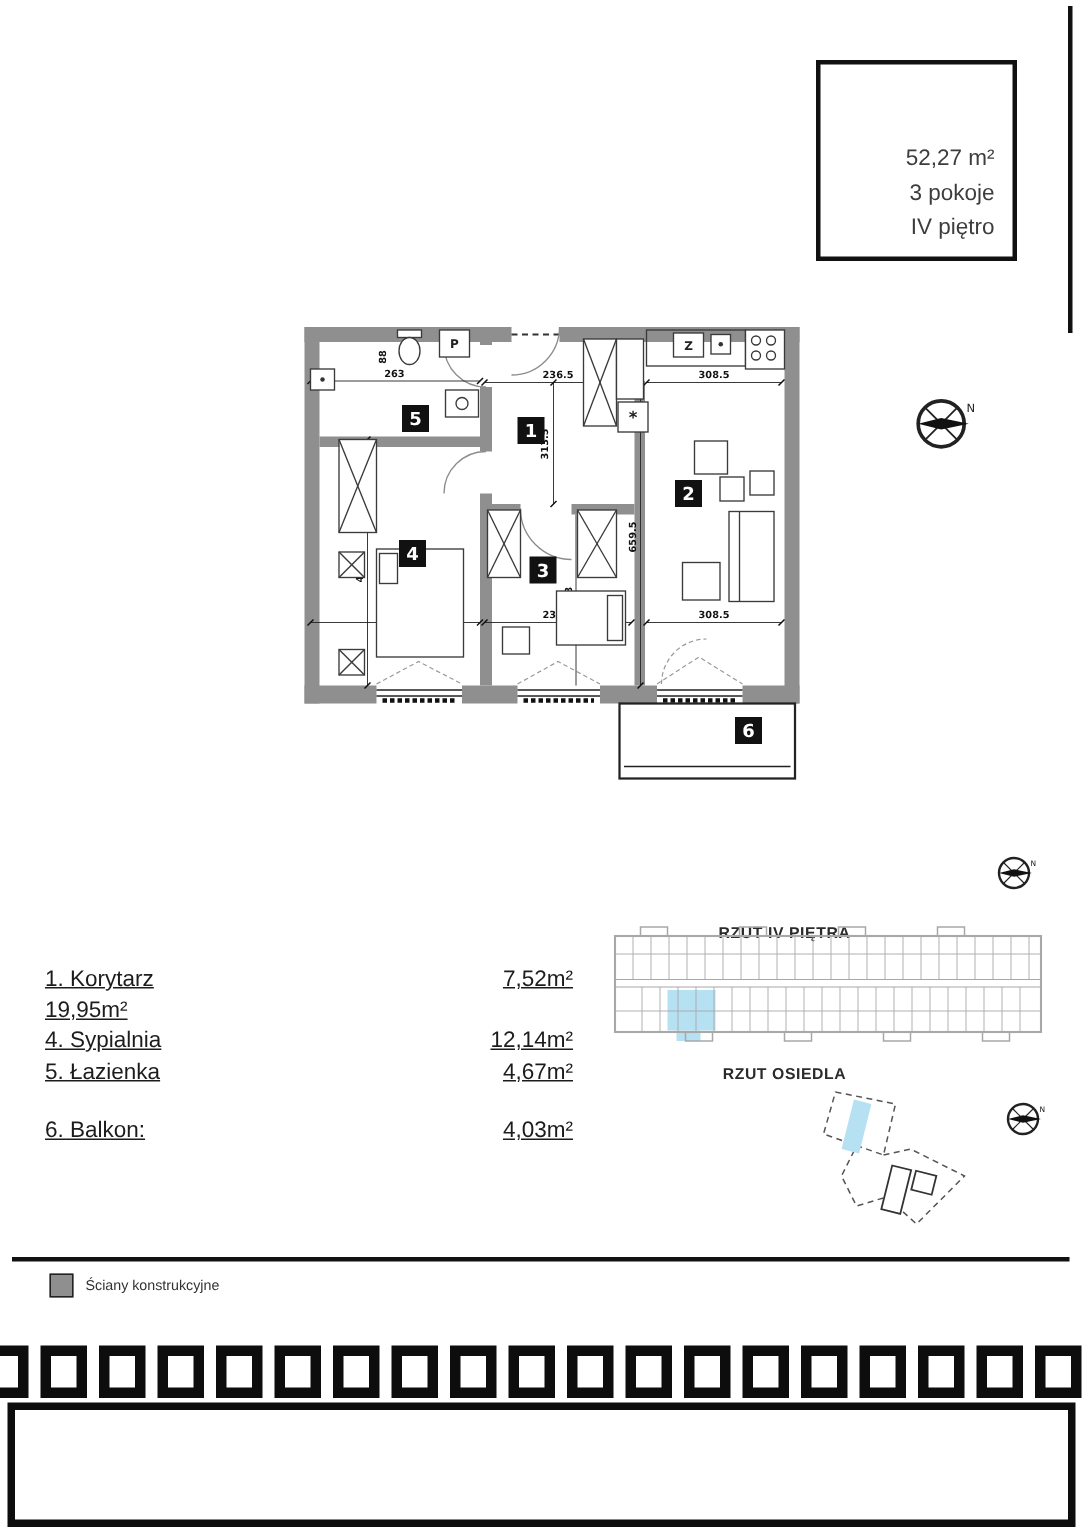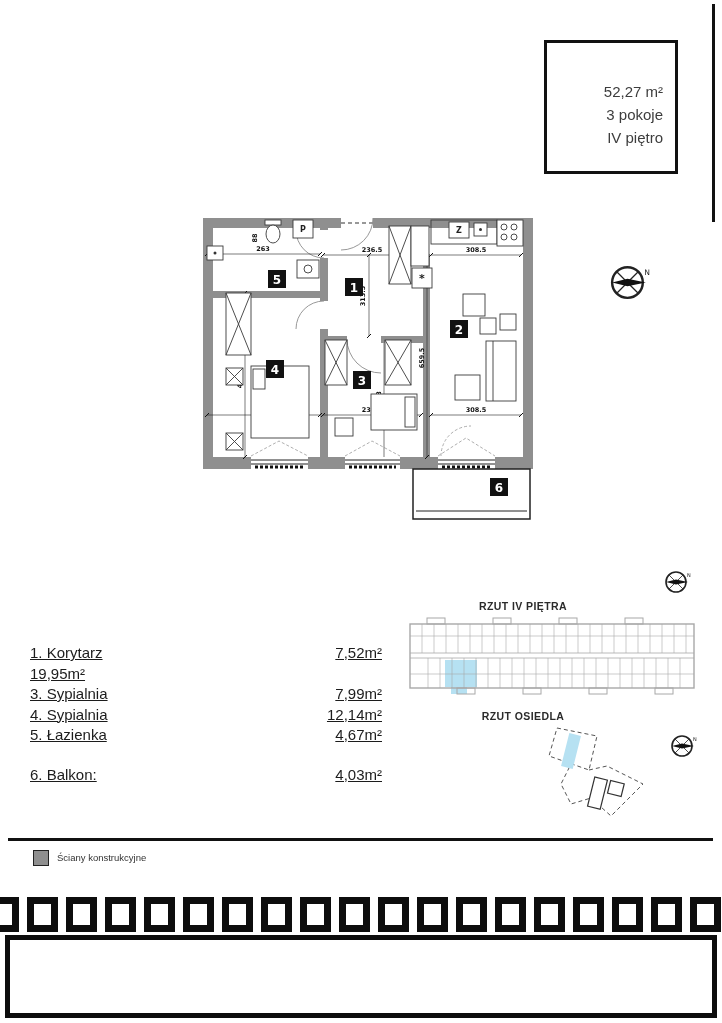--- a/index.html
+++ b/index.html
@@ -2,21 +2,21 @@
 <html><head>
 <meta charset="utf-8">
 <style>
   html,body{margin:0;padding:0;background:#fff;}
   .page{position:relative;width:722px;height:1023px;background:#ffffff;
         font-family:"Liberation Sans",sans-serif;overflow:hidden;}
   .abs{position:absolute;}
   .vline{background:#111;}
   .info-box{display:flex;flex-direction:column;justify-content:flex-end;align-items:flex-end;
             border:3px solid #111;box-sizing:border-box;color:#3d3d3d;
-            font-size:15px;line-height:23px;padding:22px 12px;text-align:right;}
+            font-size:15px;line-height:23px;padding:8px 12px;text-align:right;}
   .list{font-size:15px;color:#1c1c1c;}
   .list-row{display:flex;justify-content:space-between;line-height:20.5px;text-decoration:underline;}
   .list-row .rname{text-align:left;}
   .list-row .rarea{text-align:right;}
   .total-row{font-weight:bold;font-size:15.5px;}
   .balcony-row{margin-top:19px;}
   .side-title{font-weight:bold;font-size:10.5px;letter-spacing:.4px;color:#2b2b2b;text-align:center;}
   .legend-label{font-size:9.5px;color:#333;line-height:17px;}
   .legend-swatch{width:16px;height:16px;border:1.5px solid #222;box-sizing:border-box;}
   .rule{background:#111;}
@@ -213,38 +213,34 @@
 
   <div class="abs list" style="left:30px;top:643px;width:352px;">
     <div class="list-row">
       <span class="rname">1. Korytarz</span>
       <span class="rarea">7,52m²</span>
     </div>
     <div class="list-row">
       <span class="rarea">19,95m²</span>
     </div>
     <div class="list-row">
-      <span class="rname">3. Sypialnia</span>
-      <span class="rarea">7,99m²</span>
-    </div>
-    <div class="list-row">
       <span class="rname">4. Sypialnia</span>
       <span class="rarea">12,14m²</span>
     </div>
     <div class="list-row">
       <span class="rname">5. Łazienka</span>
       <span class="rarea">4,67m²</span>
     </div>
     <div class="list-row balcony-row">
       <span class="rname">6. Balkon:</span>
       <span class="rarea">4,03m²</span>
     </div>
   </div>
 
-  <div class="abs side-title" style="left:408px;top:600px;width:230px;">RZUT IV PIĘTRA</div>
+  <div class="abs side-title" style="left:408px;top:616px;width:230px;">RZUT IV PIĘTRA</div>
 
   <svg class="abs" style="left:662px;top:566px;" width="30" height="30" viewBox="0 0 30 30">
     <circle cx="14" cy="16" r="10" stroke="#222" stroke-width="1.6" fill="none"></circle>
     <line x1="7" y1="9" x2="21" y2="23" stroke="#222" stroke-width="0.8"></line>
     <line x1="7" y1="23" x2="21" y2="9" stroke="#222" stroke-width="0.8"></line>
     <path d="M 4 16 L 14 13.5 L 26 16 L 14 18.5 Z" fill="#111"></path>
     <text x="25" y="11" font-size="5" fill="#222">N</text>
   </svg>
 
   <svg class="abs" style="left:405px;top:612px;" width="295" height="90" viewBox="0 0 295 90">
@@ -338,21 +334,21 @@
     <circle cx="14" cy="16" r="10" stroke="#222" stroke-width="1.6" fill="none"></circle>
     <line x1="7" y1="9" x2="21" y2="23" stroke="#222" stroke-width="0.8"></line>
     <line x1="7" y1="23" x2="21" y2="9" stroke="#222" stroke-width="0.8"></line>
     <path d="M 4 16 L 14 13.5 L 26 16 L 14 18.5 Z" fill="#111"></path>
     <text x="25" y="11" font-size="5" fill="#222">N</text>
   </svg>
 
   <div class="abs rule" style="left:8px;top:838px;width:705px;height:3px;"></div>
 
   <div class="abs" style="left:33px;top:849px;">
-    <div style="display:flex;align-items:flex-end;gap:8px;">
+    <div style="display:flex;align-items:flex-start;gap:8px;">
       <div class="legend-swatch" style="background:#8f8f8f;"></div>
       <div class="legend-label">Ściany konstrukcyjne</div>
     </div>
   </div>
 
   <div class="abs sq-row" style="left:-12px;top:897px;width:790px;">
     <div class="sq"></div>
     <div class="sq"></div>
     <div class="sq"></div>
     <div class="sq"></div>

